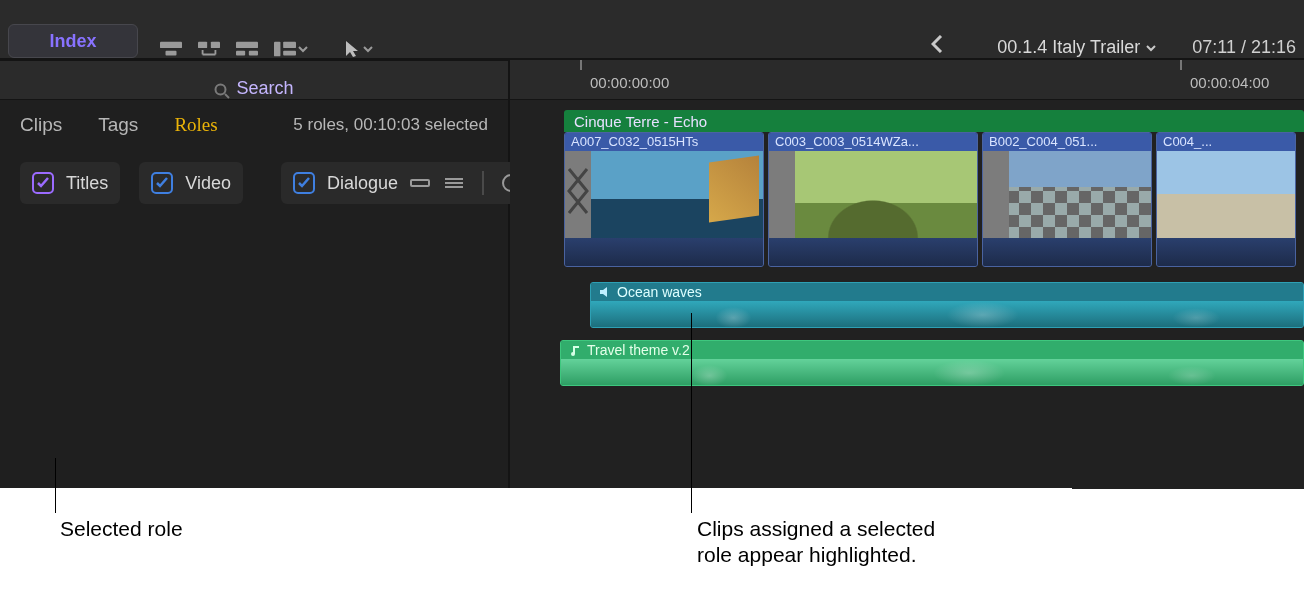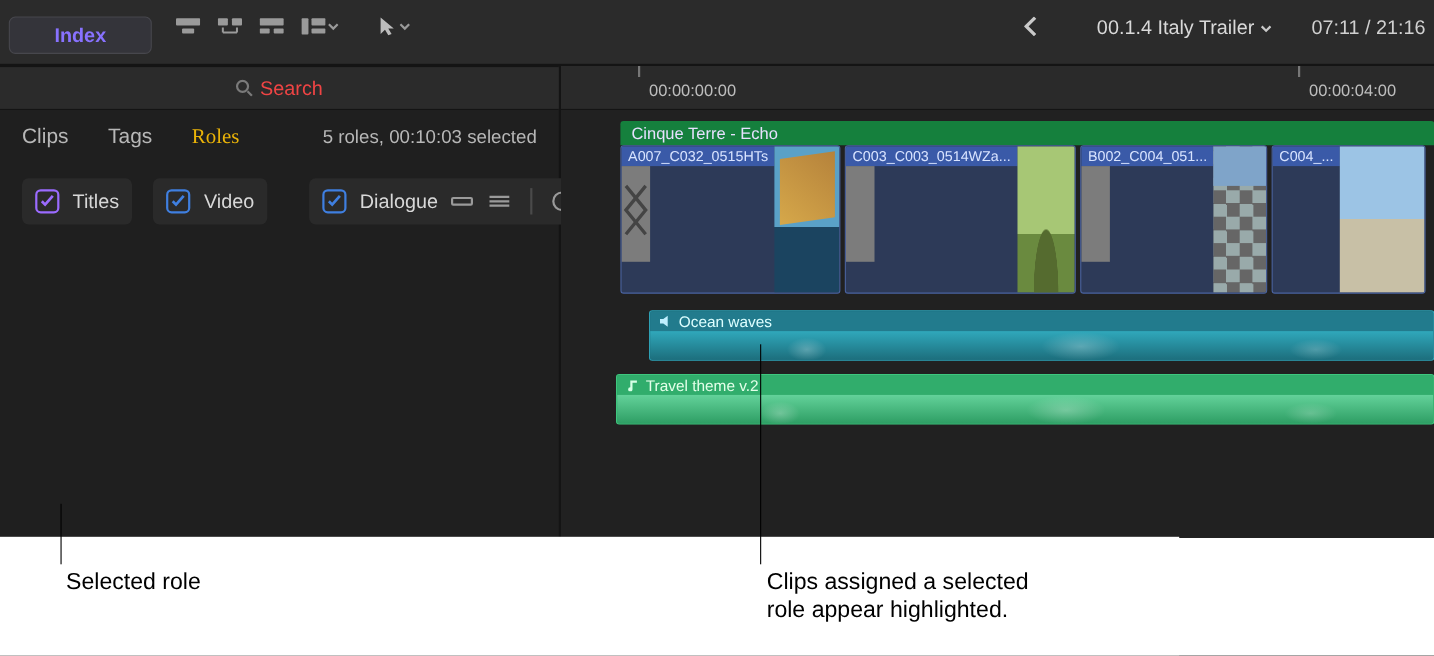--- a/index.html
+++ b/index.html
@@ -1,30 +1,30 @@
 <!DOCTYPE html>
 <html><head>
 <meta charset="utf-8">
 <style>
   * { box-sizing: border-box; margin: 0; padding: 0; font-family: -apple-system, "Helvetica Neue", Arial, sans-serif; }
   body { width: 1304px; height: 596px; background: #fff; position: relative; overflow: hidden; }
   .app { position: absolute; top:0; left:0; width:1304px; height:489px; background:#1d1d1d; display:flex; flex-direction:column; }
-  .toolbar { height:60px; background:#2b2b2b; border-bottom:2px solid #141414; display:flex; align-items:flex-start; padding:15px 8px; gap:14px; color:#c9c9c9; }
+  .toolbar { height:60px; background:#2b2b2b; border-bottom:2px solid #141414; display:flex; align-items:flex-end; padding:0 8px; gap:14px; color:#c9c9c9; }
   .index-btn { width:130px; height:34px; background:#34343a; border-radius:6px; display:flex; align-items:center; justify-content:center; color:#8872ff; font-weight:600; font-size:18px; border:1px solid #47474d; }
   .tool-icons { display:flex; gap:16px; align-items:center; margin-left:8px; }
   .tool-ico { width:22px; height:16px; fill:#9a9a9a; }
   .tool-ico-wrap { display:flex; align-items:center; gap:2px; }
   .chev-dn { width:10px; height:10px; }
   .spacer { flex:1; }
   .nav-left { color:#c9c9c9; font-size:18px; margin-right:40px; }
   .proj-title { color:#d9d9d9; font-size:18px; display:flex; align-items:center; gap:6px; }
   .time-read { color:#d0d0d0; font-size:18px; margin-left:22px; }
   .body { flex:1; display:flex; min-height:0; }
   .sidebar { width:510px; background:#1f1f1f; border-right:2px solid #141414; display:flex; flex-direction:column; }
-  .search { height:40px; margin:0; background:#2b2b2b; border:1px solid #141414; border-left:none; border-right:none; display:flex; align-items:center; justify-content:center; color:#ef4444; gap:6px; font-size:18px; }
+  .search { height:40px; margin:0; background:#2b2b2b; border:1px solid #141414; border-left:none; border-right:none; display:flex; align-items:flex-end; justify-content:center; color:#c4b5fd; gap:6px; font-size:18px; }
   .filterbar { height:50px; display:flex; align-items:center; padding:0 20px; color:#b7b7b7; font-size:19px; gap:36px; }
   .filterbar .active { color:#eab308;font-family:Liberation Serif, serif; }
   .filterbar .summary { margin-left:auto; font-size:17px; color:#b7b7b7; }
   .roles-list { padding:12px 20px; display:flex; flex-direction:row; gap:19px; }
   .role-group-sep { height:10px; }
   .role-row { height:42px; background:#2a2a2a; border-radius:6px; display:flex; align-items:center; padding:0 12px; gap:12px; color:#d8d8d8; font-size:18px; }
   .role-row.selected { background:#3c3c3c; color:#fff; }
   .ck { width:22px; height:22px; border:2px solid; border-radius:5px; display:flex; align-items:center; justify-content:center; color:inherit; }
   .ck svg { width:14px; height:14px; }
   .role-ctrls { margin-left:auto; display:flex; align-items:center; gap:14px; color:#9a9a9a; }
@@ -32,21 +32,21 @@
   .role-ctrls .circle { width:18px; height:18px; border:2px solid #9a9a9a; border-radius:50%; }
   .role-collapse { width:20px; height:14px; }
   .timeline { flex:1; background:#212121; position:relative; overflow:hidden; }
   .ruler { height:40px; background:#2a2a2a; border-bottom:1px solid #141414; position:relative; color:#bdbdbd; font-size:15px; }
   .ruler .tick { position:absolute; top:0; height:40px; display:flex; flex-direction:column; }
   .ruler .tick .bar { width:2px; height:10px; background:#777; }
   .ruler .tick span { margin-top:4px; margin-left:10px; }
   .tracks { position:relative; padding-top:18px; }
   .storyline-title { position:absolute; left:54px; top:10px; height:22px; background:#15803d; color:#e7e0ff; font-size:15px; padding:0 10px; border-radius:3px 3px 0 0; width:740px; display:flex; align-items:center; }
   .video-row { position:absolute; left:54px; top:32px; height:135px; display:flex; gap:4px; width:740px; }
-  .vclip { position:relative; background:#2d3a58; border:1px solid #4a63a0; border-radius:3px; overflow:hidden; display:flex; flex-direction:row; }
+  .vclip { position:relative; background:#2d3a58; border:1px solid #4a63a0; border-radius:3px; overflow:hidden; display:flex; flex-direction:column; }
   .vclip .head { height:18px; background:#3a5aa8; color:#d9e4ff; font-size:13px; padding:1px 6px; white-space:nowrap; overflow:hidden; }
   .vclip .thumb { flex:1; position:relative; }
   .vclip .wave { height:28px; background:linear-gradient(#2a3f6d,#1d2b4a); }
   .vclip .trans { position:absolute; top:18px; left:0; bottom:28px; width:26px; background:#7c7c7c; }
   .thumb.sea { background:linear-gradient(#5aa1c7 55%, #1b4460 55%); }
   .thumb.village::after { content:""; position:absolute; right:4px; top:8px; width:50px; height:60px; background:linear-gradient(45deg,#d6a84a,#b5823b); transform:skewY(-8deg); }
   .thumb.field { background:linear-gradient(#a7c775 60%, #6a8a3f 60%); }
   .thumb.field::before { content:""; position:absolute; inset:0; background:radial-gradient(ellipse at 50% 100%, #556b2f 0 30%, transparent 31%); }
   .thumb.checker { background:
      repeating-conic-gradient(#9aa 0 25%, #666 0 50%) 0 0/24px 24px;

